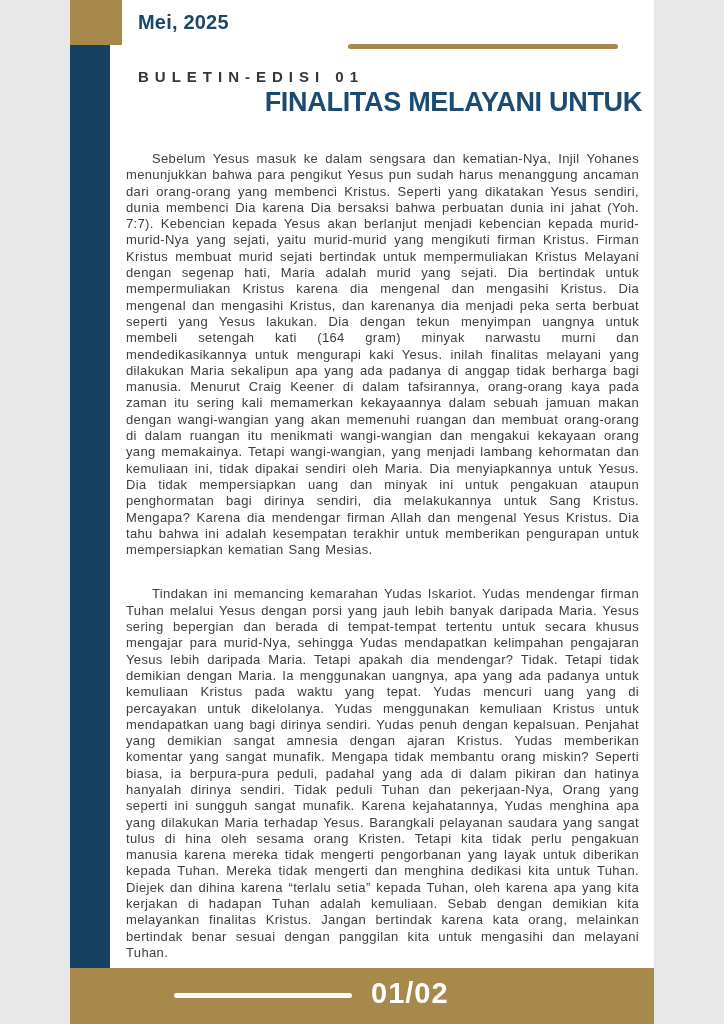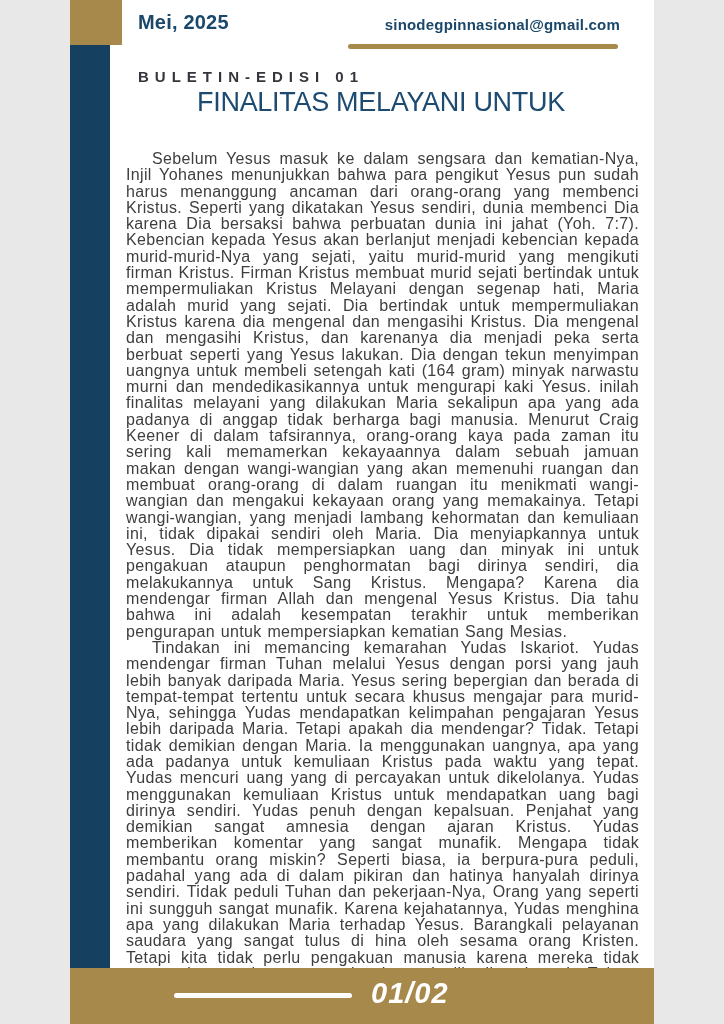--- a/index.html
+++ b/index.html
@@ -58,44 +58,44 @@
     left: 68px; top: 68px;
     font-size: 15px;
     font-weight: bold;
     color: #35353c;
     letter-spacing: 6px;
   }
   
   .page-title {
     position: absolute;
     left: 50px; right: 12px; top: 88px;
-    text-align: center;
+    text-align: right;
     color: #1c4a70;
     font-size: 27px;
     line-height: 29px;
-    font-weight: normal;
+    font-weight: bold;
     letter-spacing: -0.3px;
   }
   .page-title span { display: block; }
   
   .article {
     position: absolute;
     left: 56px; right: 15px; top: 151px;
   }
   .article p {
     margin: 0;
     text-align: justify;
     text-indent: 26px;
-    font-size: 16px;
+    font-size: 13px;
     line-height: 16.3px;
     letter-spacing: 0.35px;
     word-spacing: 1px;
     color: #3e3e3e;
   }
-  .article p + p { margin-top: 0; }
+  .article p + p { margin-top: 28px; }
   
   .footer-bar {
     position: absolute;
     left: 0; bottom: 0;
     width: 724px; height: 56px;
     background: #a7894b;
   }
   .footer-line {
     position: absolute;
     left: 104px; top: 25px;
@@ -103,34 +103,32 @@
     border-radius: 3px;
     background: #ffffff;
   }
   .page-indicator {
     position: absolute;
     left: 301px; top: 9px;
     font-size: 29px;
     font-weight: bold;
     color: #ffffff;
     letter-spacing: 1px;
-    font-style: italic;
   }
 </style>
 </head>
 <body>
 
 <div class="page">
 
   <div class="corner-square"></div>
   <div class="left-stripe"></div>
 
   <div class="header-date">Mei, 2025</div>
 
-  <div class="header-email">sinodegpinnasional@gmail.com</div>
 
   <div class="email-underline"></div>
 
   <div class="edition-label">BULETIN-EDISI 01</div>
 
   <h1 class="page-title" style="margin:0;">
     <span>FINALITAS MELAYANI UNTUK</span>
   </h1>
 
   <div class="article">

